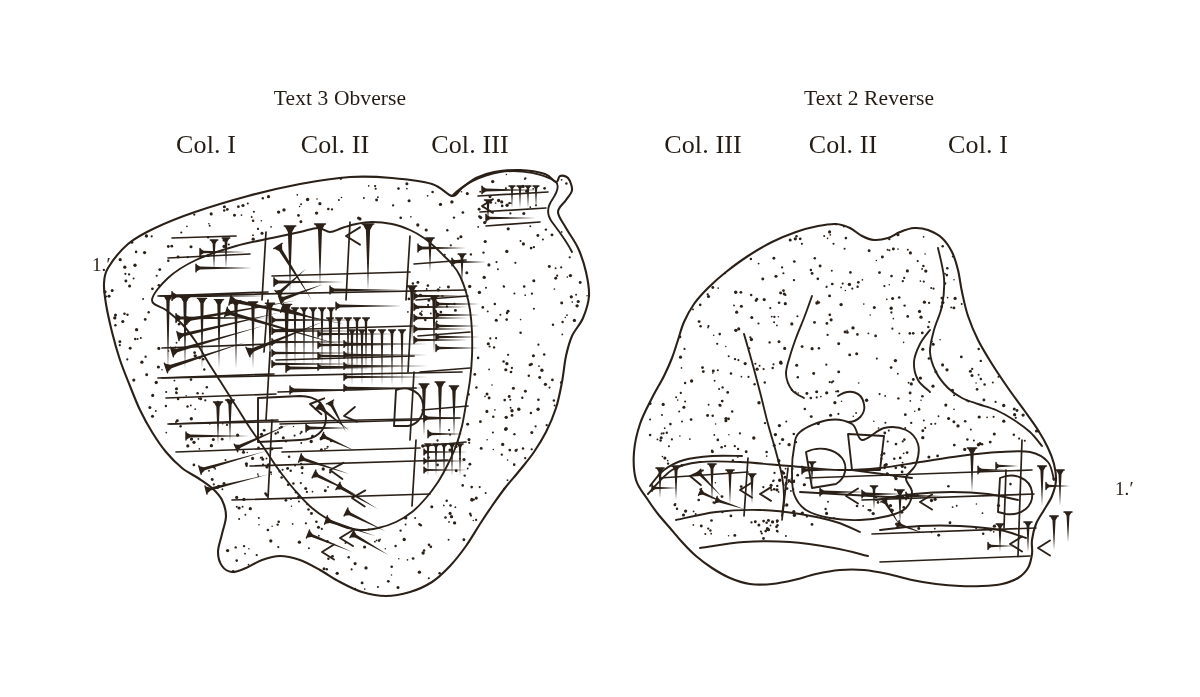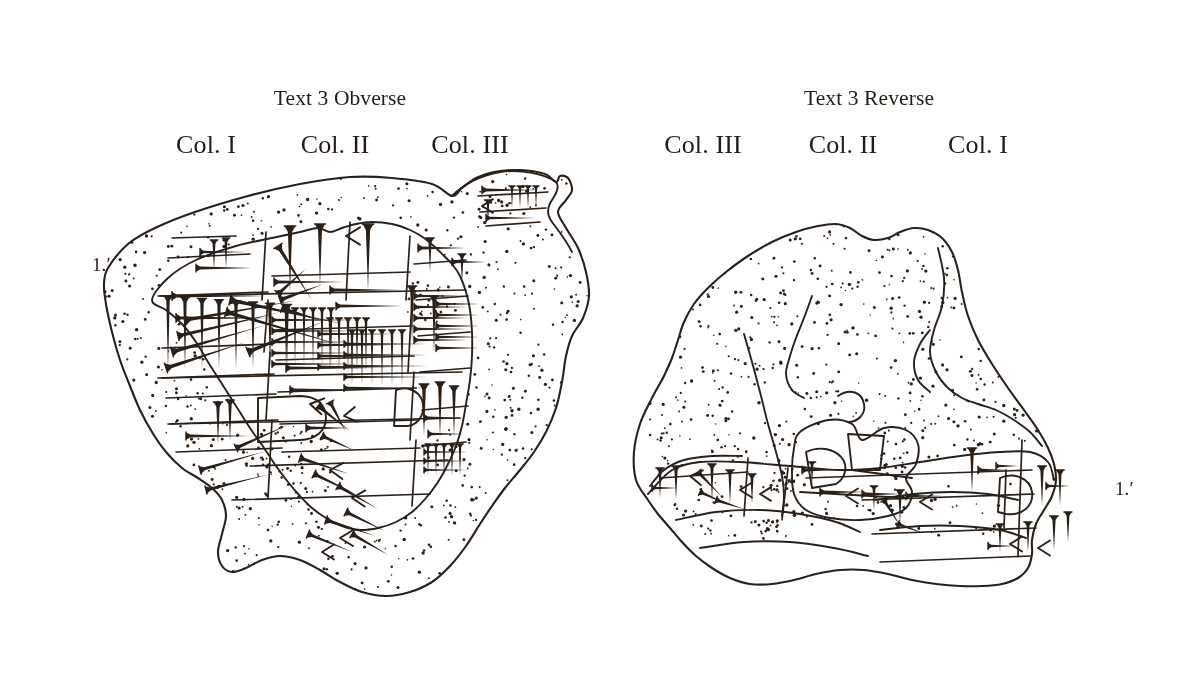--- a/index.html
+++ b/index.html
@@ -1633,21 +1633,21 @@
           <line x1="1049.7" y1="516.0" x2="1058.3" y2="516.0" class="hairline"></line>
           <polyline points="1050,540.56 1038,548 1050,555.44" class="innerline" fill="none"></polyline>
           <polygon points="988,542.672 991.276,544.72 1014,546 991.276,547.28 988,549.328" class="wedge"></polygon>
           <line x1="988.0" y1="549.5" x2="988.0" y2="542.5" class="hairline"></line>
           <polygon points="1071.744,512 1069.44,515.78 1068,542 1066.56,515.78 1064.256,512" class="wedge"></polygon>
           <line x1="1064.0" y1="512.0" x2="1072.0" y2="512.0" class="hairline"></line>
         </g>
       </svg>
     </div>
 
-  <div class="caption title c-center" style="left:869px; top:88px;">Text 3 Reverse</div>
+  <div class="caption title c-center" style="left:869px; top:88px;">Text 2 Reverse</div>
 
   <div class="caption colhead c-center" style="left:703px; top:132px;">Col. III</div>
   <div class="caption colhead c-center" style="left:843px; top:132px;">Col. II</div>
   <div class="caption colhead c-center" style="left:978px; top:132px;">Col. I</div>
 
   <div class="caption linenum" style="left:1115px; top:479px;">1.′</div>
 
 </div>
 
 </body></html>

